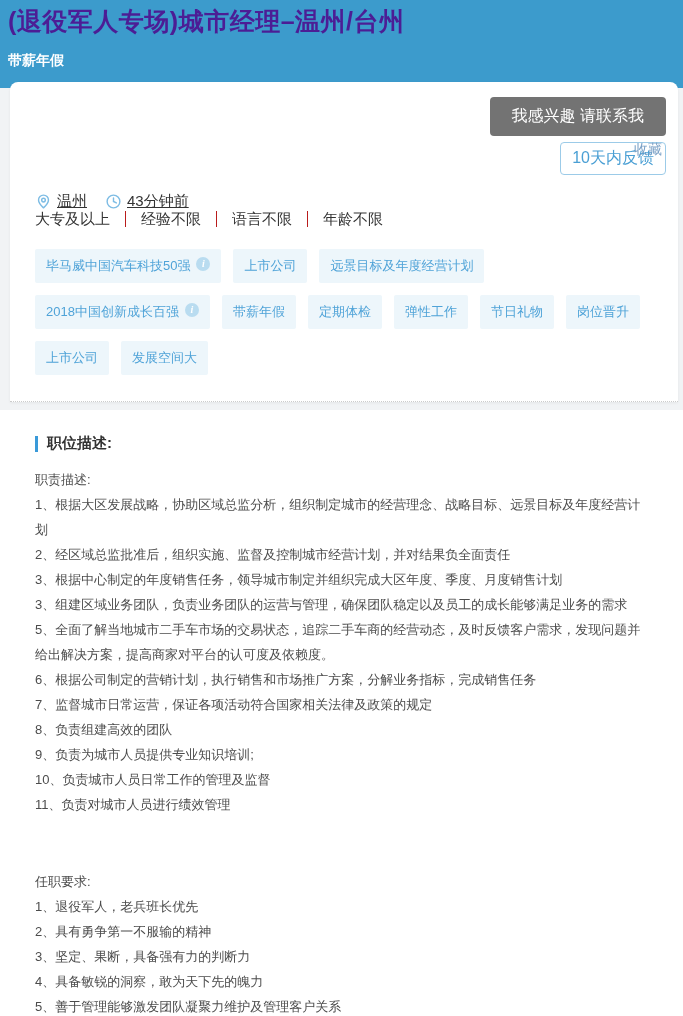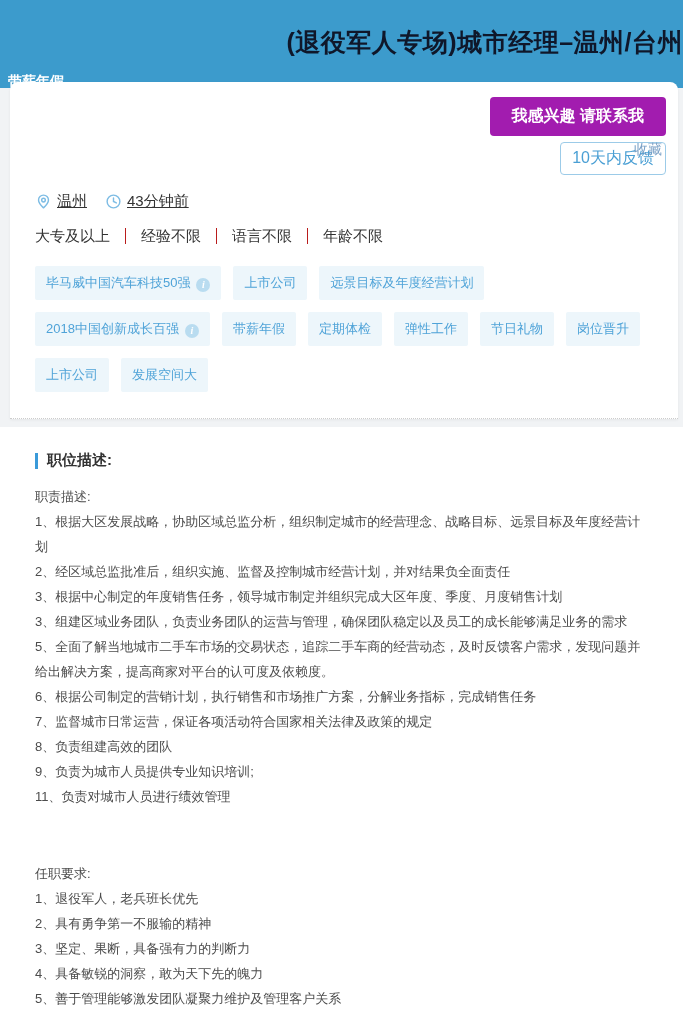--- a/index.html
+++ b/index.html
@@ -15,27 +15,26 @@
   
   .hero {
     background: #3c9bcc;
     height: 88px;
     padding: 0 0 0 8px;
     box-sizing: border-box;
     overflow: hidden;
   }
   .hero-title {
     margin: 0;
-    padding-top: 26px;
+    padding-top: 5px;
     font-size: 25px;
     line-height: 32px;
     font-weight: bold;
-    color: #0f172a;
+    color: #4c1d95;
     letter-spacing: 0.5px;
-    text-align: right;
   }
   .hero-company {
     margin-top: 15px;
     font-size: 14px;
     font-weight: bold;
     color: #ffffff;
   }
 
   
   .card {
@@ -62,24 +61,24 @@
     color: #4a9fd4;
     border: 1px solid #9ccbe8;
     border-radius: 4px;
     padding: 5px 11px;
     background: #ffffff;
   }
   .apply-btn {
     position: absolute;
     top: 15px;
     right: 12px;
-    background: #a21caf;
+    background: #737373;
     color: #ffffff;
     font-size: 16px;
-    font-weight: bold;
+    font-weight: normal;
     font-family: inherit;
     border: none;
     border-radius: 4px;
     padding: 9px 22px;
     cursor: pointer;
   }
   .favorite-link {
     position: absolute;
     top: 59px;
     right: 16px;
@@ -95,36 +94,35 @@
     margin-top: 17px;
     font-size: 15px;
     color: #333;
     text-decoration: underline;
   }
   .meta-item { display: flex; align-items: center; }
   .meta-item + .meta-item { margin-left: 18px; }
   .meta-icon { display: inline-flex; margin-right: 5px; }
 
   .req-row {
-    margin-top: 17px;
     font-size: 15px;
     color: #333;
     display: flex;
     align-items: center;
   }
   .req-item { padding: 0 15px; line-height: 16px; }
   .req-item:first-of-type { padding-left: 0; }
   .req-item + .req-item { border-left: 1px solid #b91c1c; }
 
   .tags-block { margin-top: 22px; }
   .tag-row { display: flex; flex-wrap: wrap; margin-bottom: 12px; }
   .tag-row:last-child { margin-bottom: 0; }
   .tag {
     display: inline-flex;
-    align-items: flex-end;
+    align-items: flex-start;
     background: #edf6fb;
     color: #4fa3d8;
     font-size: 13px;
     padding: 8px 11px;
     border-radius: 2px;
     margin-right: 12px;
     white-space: nowrap;
   }
   .info-icon {
     display: inline-block;
@@ -308,20 +306,21 @@
         <div class="desc-line">5、全面了解当地城市二手车市场的交易状态，追踪二手车商的经营动态，及时反馈客户需求，发现问题并给出解决方案，提高商家对平台的认可度及依赖度。</div>
 
         <div class="desc-line">6、根据公司制定的营销计划，执行销售和市场推广方案，分解业务指标，完成销售任务</div>
 
         <div class="desc-line">7、监督城市日常运营，保证各项活动符合国家相关法律及政策的规定</div>
 
         <div class="desc-line">8、负责组建高效的团队</div>
 
         <div class="desc-line">9、负责为城市人员提供专业知识培训;</div>
 
+        <div class="desc-line">10、负责城市人员日常工作的管理及监督</div>
 
         <div class="desc-line">11、负责对城市人员进行绩效管理</div>
       </div>
 
     <div class="desc-body req-block">
 
         <div class="desc-line">任职要求:</div>
 
         <div class="desc-line">1、退役军人，老兵班长优先</div>
 

